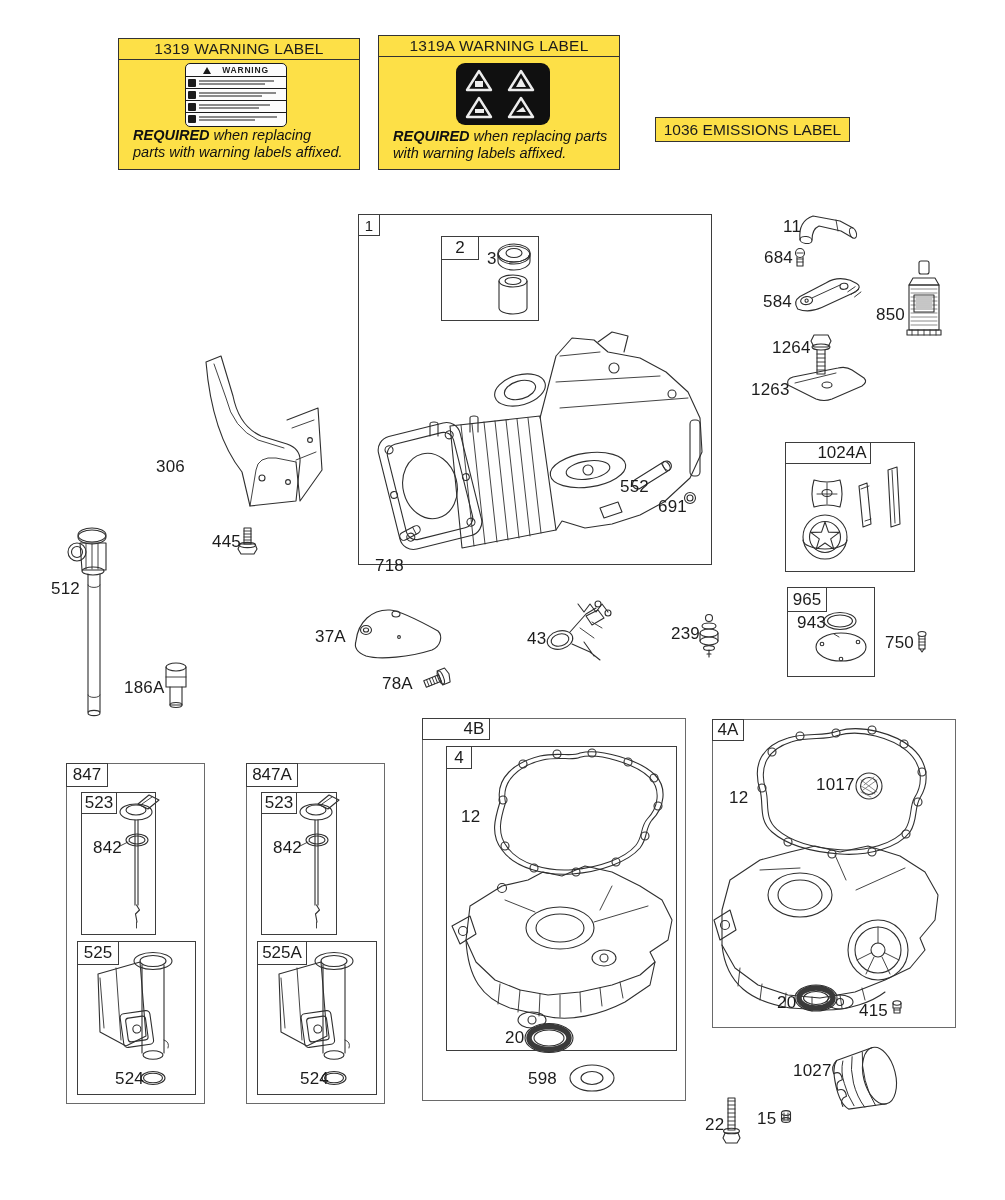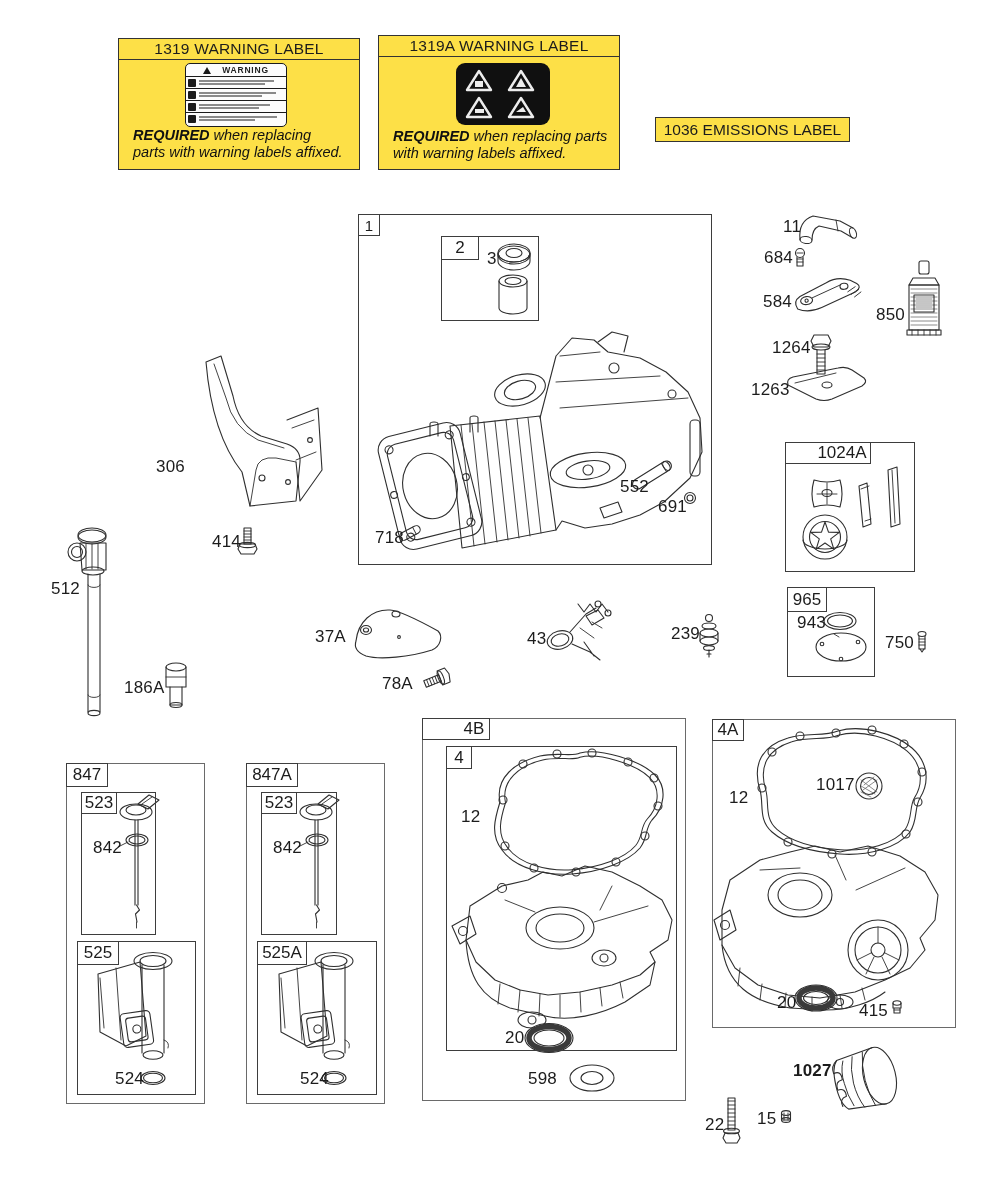--- a/index.html
+++ b/index.html
@@ -503,45 +503,45 @@
   <div class="gbox dark" style="left:446px;top:746px;width:229px;height:303px;">
     <div class="tab" style="width:24px;height:21px;">4</div>
   </div>
   <div class="gbox" style="left:712px;top:719px;width:242px;height:307px;">
     <div class="tab" style="width:30px;height:20px;">4A</div>
   </div>
 
   <div class="callout" style="left:487px;top:249px;">3</div>
   <div class="callout" style="left:620px;top:477px;">552</div>
   <div class="callout" style="left:658px;top:497px;">691</div>
-  <div class="callout" style="left:375px;top:528px;">718</div>
+  <div class="callout" style="left:375px;top:556px;">718</div>
   <div class="callout" style="left:783px;top:217px;">11</div>
   <div class="callout" style="left:764px;top:248px;">684</div>
   <div class="callout" style="left:763px;top:292px;">584</div>
   <div class="callout" style="left:876px;top:305px;">850</div>
   <div class="callout" style="left:772px;top:338px;">1264</div>
   <div class="callout" style="left:751px;top:380px;">1263</div>
   <div class="callout" style="left:156px;top:457px;">306</div>
-  <div class="callout" style="left:212px;top:532px;">414</div>
+  <div class="callout" style="left:212px;top:532px;">445</div>
   <div class="callout" style="left:51px;top:579px;">512</div>
   <div class="callout" style="left:124px;top:678px;">186A</div>
   <div class="callout" style="left:315px;top:627px;">37A</div>
   <div class="callout" style="left:382px;top:674px;">78A</div>
   <div class="callout" style="left:527px;top:629px;">43</div>
   <div class="callout" style="left:671px;top:624px;">239</div>
   <div class="callout" style="left:797px;top:613px;">943</div>
   <div class="callout" style="left:885px;top:633px;">750</div>
   <div class="callout" style="left:93px;top:838px;">842</div>
   <div class="callout" style="left:273px;top:838px;">842</div>
   <div class="callout" style="left:115px;top:1069px;">524</div>
   <div class="callout" style="left:300px;top:1069px;">524</div>
   <div class="callout" style="left:461px;top:807px;">12</div>
   <div class="callout" style="left:505px;top:1028px;">20</div>
   <div class="callout" style="left:528px;top:1069px;">598</div>
   <div class="callout" style="left:729px;top:788px;">12</div>
   <div class="callout" style="left:816px;top:775px;">1017</div>
   <div class="callout" style="left:777px;top:993px;">20</div>
   <div class="callout" style="left:859px;top:1001px;">415</div>
-  <div class="callout" style="left:793px;top:1061px;font-weight:bold;">1027</div>
+  <div class="callout" style="left:793px;top:1061px;">1027</div>
   <div class="callout" style="left:705px;top:1115px;">22</div>
   <div class="callout" style="left:757px;top:1109px;">15</div>
 
 </div>
 
 </body></html>

